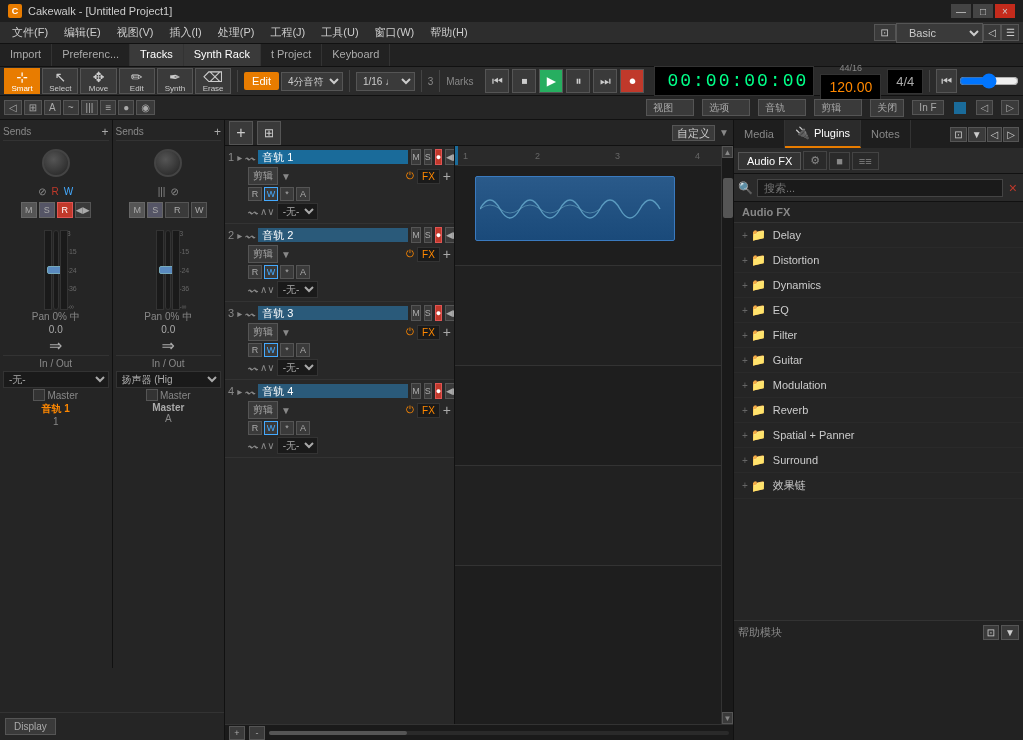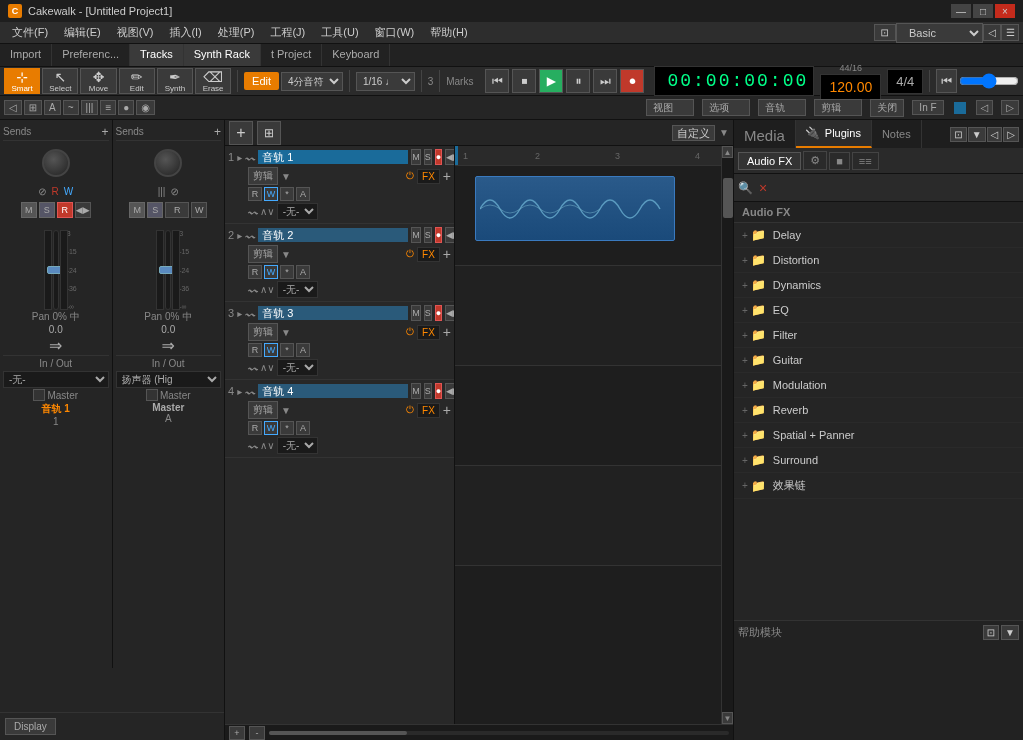--- a/index.html
+++ b/index.html
@@ -517,21 +517,21 @@
       <button style="background:#3a3a3a;border:1px solid #555;color:#aaa;font-size:9px;padding:0 3px;cursor:pointer;width:16px;height:14px;">-</button>
       <div style="flex:1;height:4px;background:#2a2a2a;border-radius:2px;">
         <div style="width:30%;height:100%;background:#555;border-radius:2px;"></div>
       </div>
     </div>
   </div>
 
   <div style="width:290px;background:#252525;border-left:1px solid #111;display:flex;flex-direction:column;flex-shrink:0;">
 
     <div style="display:flex;height:28px;background:#1e1e1e;">
-      <div style="padding:4px 10px;font-size:15px;color:#888;cursor:pointer;border-right:1px solid #333;display:flex;align-items:flex-end;">
+      <div style="padding:4px 10px;font-size:11px;color:#888;cursor:pointer;border-right:1px solid #333;display:flex;align-items:center;">
         <span>Media</span>
       </div>
       <div style="padding:4px 10px;font-size:11px;color:#fff;cursor:pointer;border-right:1px solid #333;display:flex;align-items:center;background:#2b2b2b;border-bottom:2px solid #e87c00;">
         <span style="margin-right:4px;font-size:12px;">🔌</span>
         <span>Plugins</span>
       </div>
       <div style="padding:4px 10px;font-size:11px;color:#888;cursor:pointer;border-right:1px solid #333;display:flex;align-items:center;">
         <span>Notes</span>
       </div>
       <div style="flex:1;"></div>
@@ -545,20 +545,21 @@
 
     <div style="display:flex;height:26px;background:#2a2a2a;border-bottom:1px solid #111;align-items:center;padding:0 4px;gap:2px;">
       <span style="font-size:11px;color:#fff;padding:2px 8px;background:#333;border:1px solid #555;cursor:pointer;">Audio FX</span>
       <span style="font-size:11px;color:#888;padding:2px 6px;background:#2a2a2a;border:1px solid #444;cursor:pointer;">⚙</span>
       <span style="font-size:11px;color:#888;padding:2px 6px;background:#2a2a2a;border:1px solid #444;cursor:pointer;">■</span>
       <span style="font-size:11px;color:#888;padding:2px 6px;background:#2a2a2a;border:1px solid #444;cursor:pointer;">≡≡</span>
     </div>
 
     <div style="height:28px;display:flex;align-items:center;padding:0 4px;background:#2a2a2a;border-bottom:1px solid #111;gap:4px;">
       <span style="font-size:12px;color:#888;">🔍</span>
+      <input type="text" placeholder="搜索..." style="flex: 1 1 0%; background: rgb(26, 26, 26); border: 1px solid rgb(68, 68, 68); color: rgb(204, 204, 204); font-size: 11px; padding: 2px 6px;">
       <button style="color:#c0392b;font-size:14px;background:none;border:none;cursor:pointer;padding:0 2px;">×</button>
     </div>
 
     <div style="font-size:11px;color:#888;padding:4px 8px;background:#222;border-bottom:1px solid #333;font-weight:bold;">Audio FX</div>
 
     <div style="flex:1;overflow-y:auto;">
       <div style="display:flex;align-items:center;padding:5px 8px;border-bottom:1px solid #2a2a2a;cursor:pointer;">
         <span style="color:#666;font-size:10px;margin-right:4px;">+</span>
         <span style="color:#e87c00;font-size:12px;margin-right:6px;">📁</span>
         <span style="font-size:11px;color:#ccc;">Delay</span>

